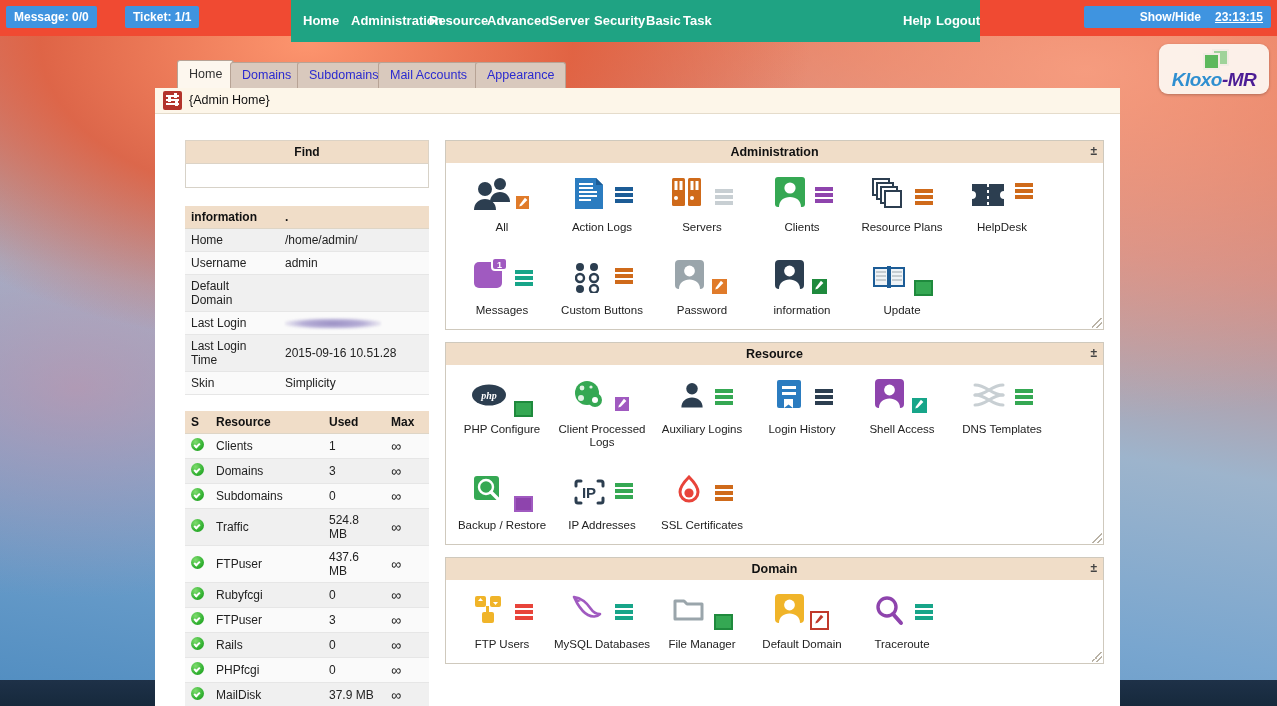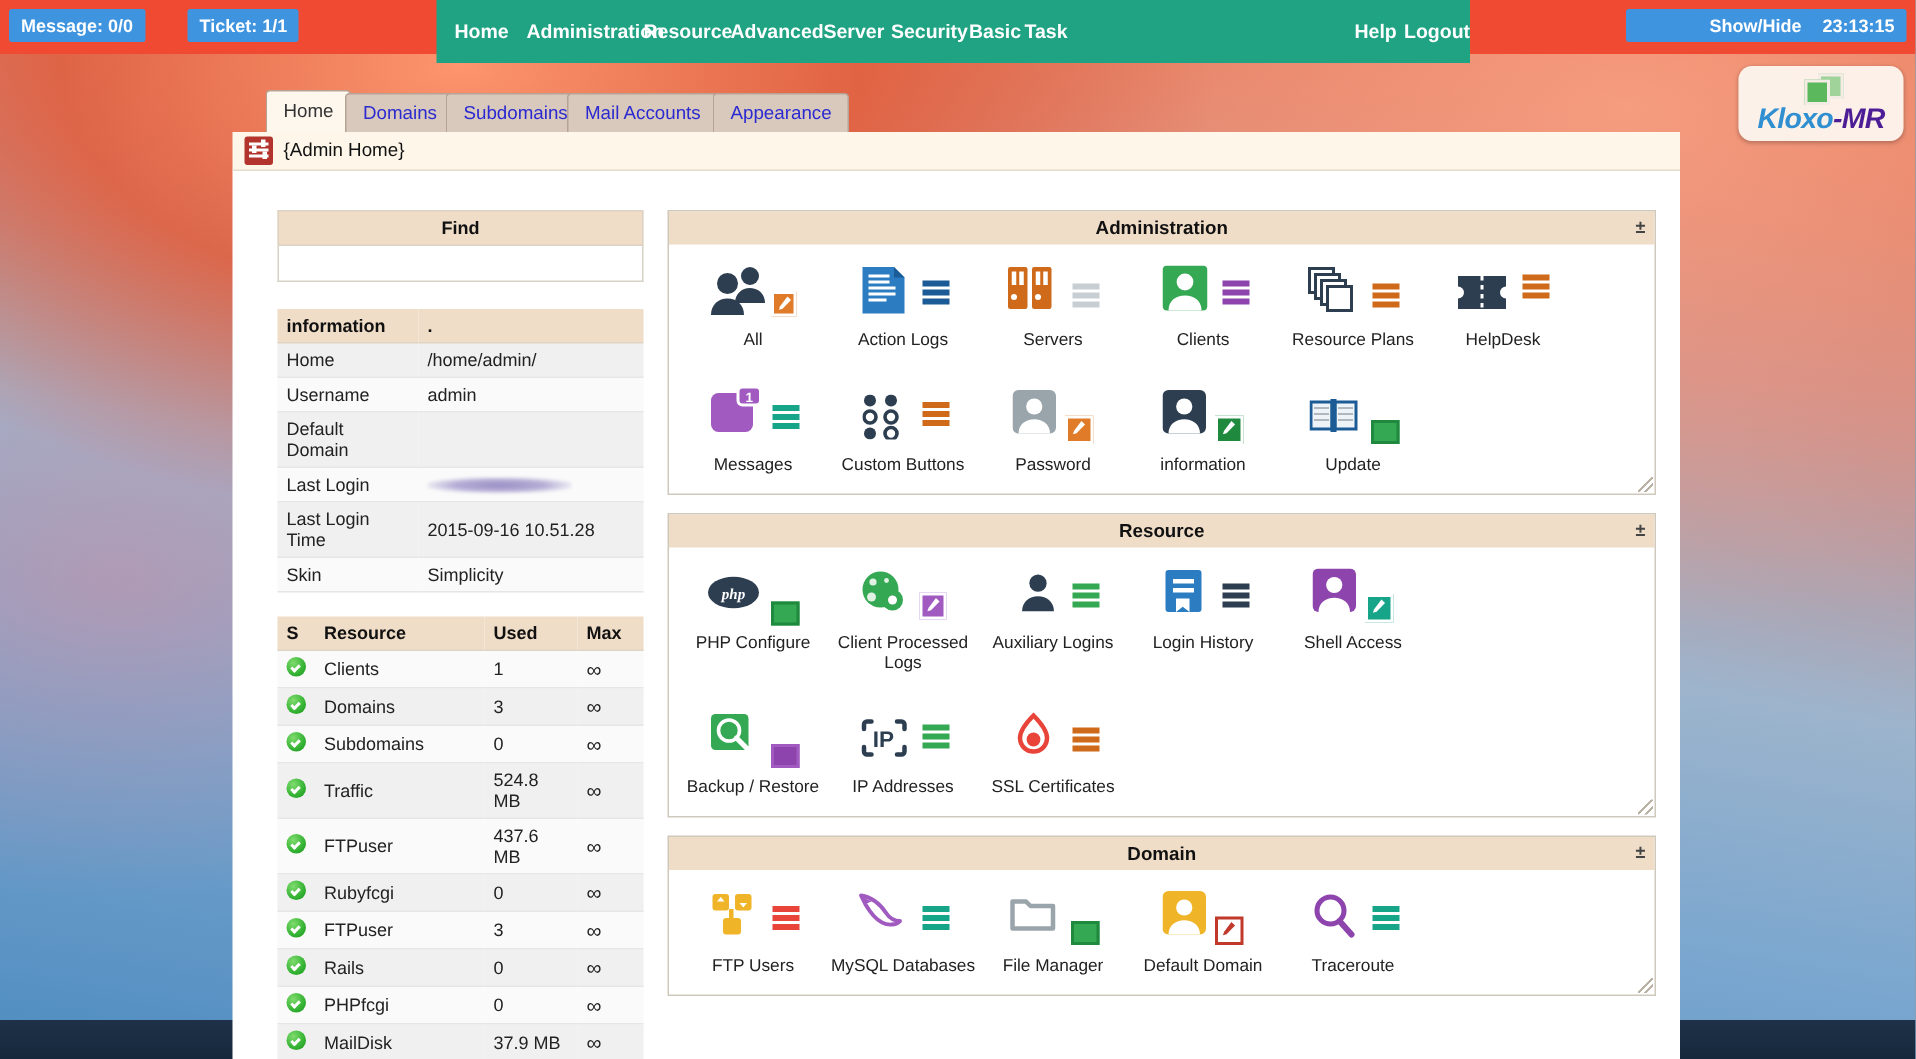--- a/index.html
+++ b/index.html
@@ -32,21 +32,21 @@
   }
   #topbar .chip{
     position:absolute; top:6px; height:22px; line-height:22px;
     background:#3f94e0; color:#fff; font-weight:bold; font-size:12px;
     padding:0 8px; border-radius:2px; white-space:nowrap;
   }
   #chip-message{ left:6px; }
   #chip-ticket{ left:89px;margin-left:36px; }
   #chip-blank{ right:135px; width:58px; }
   #chip-showhide{ right:68px; }
-  #chip-clock{ right:6px; }
+  #chip-clock{ right:6px;text-decoration:underline; }
   
   #menustrip{
     position:absolute; left:291px; top:0; width:689px; height:42px;
     background:#1fa383; z-index:21;
   }
   #menustrip .mi{
     position:absolute; top:13px; color:#ffffff; font-size:13px; font-weight:bold;
     white-space:nowrap; cursor:pointer;
   }
   
@@ -608,20 +608,38 @@
                   <path d="M4 29c0-6 4.7-9.5 10.5-9.5S25 23 25 29z" fill="#fff"></path>
                 </svg>
                 <span class="sqbadge" style="background:#17a589;right:4px;bottom:4px;width:19px;height:19px">
                   <svg width="13" height="13" viewBox="0 0 16 16" style="position:absolute;left:0;top:0">
                     <path d="M11 2l3 3-7 7-3 1 1-3z" fill="#fff"></path>
                   </svg>
                 </span>
               </div>
               <div class="lbl">Shell Access</div>
             </div>
+            <div class="iconcell">
+              <div class="art">
+                <svg width="34" height="30" viewBox="0 0 34 30" style="position:absolute;left:1px;top:7px">
+                  <g stroke="#c8cfd3" stroke-width="3" fill="none" stroke-linecap="round">
+                    <path d="M3 3c12 0 16 10 28 10"></path>
+                    <path d="M3 13c12 0 16 10 28 10"></path>
+                    <path d="M31 3c-12 0-16 10-28 10"></path>
+                    <path d="M31 13c-12 0-16 10-28 10"></path>
+                  </g>
+                </svg>
+                <span class="bars" style="right:0px;top:14px">
+                  <s style="background:#35a853"></s>
+                  <s style="background:#35a853"></s>
+                  <s style="background:#35a853"></s>
+                </span>
+              </div>
+              <div class="lbl">DNS Templates</div>
+            </div>
           </div>
           <div class="iconrow">
             <div class="iconcell">
               <div class="art">
                 <svg width="32" height="32" viewBox="0 0 32 32" style="position:absolute;left:2px;top:4px">
                   <rect x="1" y="1" width="25" height="24" rx="3" fill="#35a853"></rect>
                   <circle cx="13" cy="12" r="7" fill="none" stroke="#fff" stroke-width="2.4"></circle>
                   <line x1="18" y1="17" x2="26" y2="25" stroke="#fff" stroke-width="3.4" stroke-linecap="round"></line>
                 </svg>
                 <span style="position:absolute;right:0;bottom:3px;width:19px;height:16px;border:2px solid #a05ac0;background:#8e44ad"></span>

